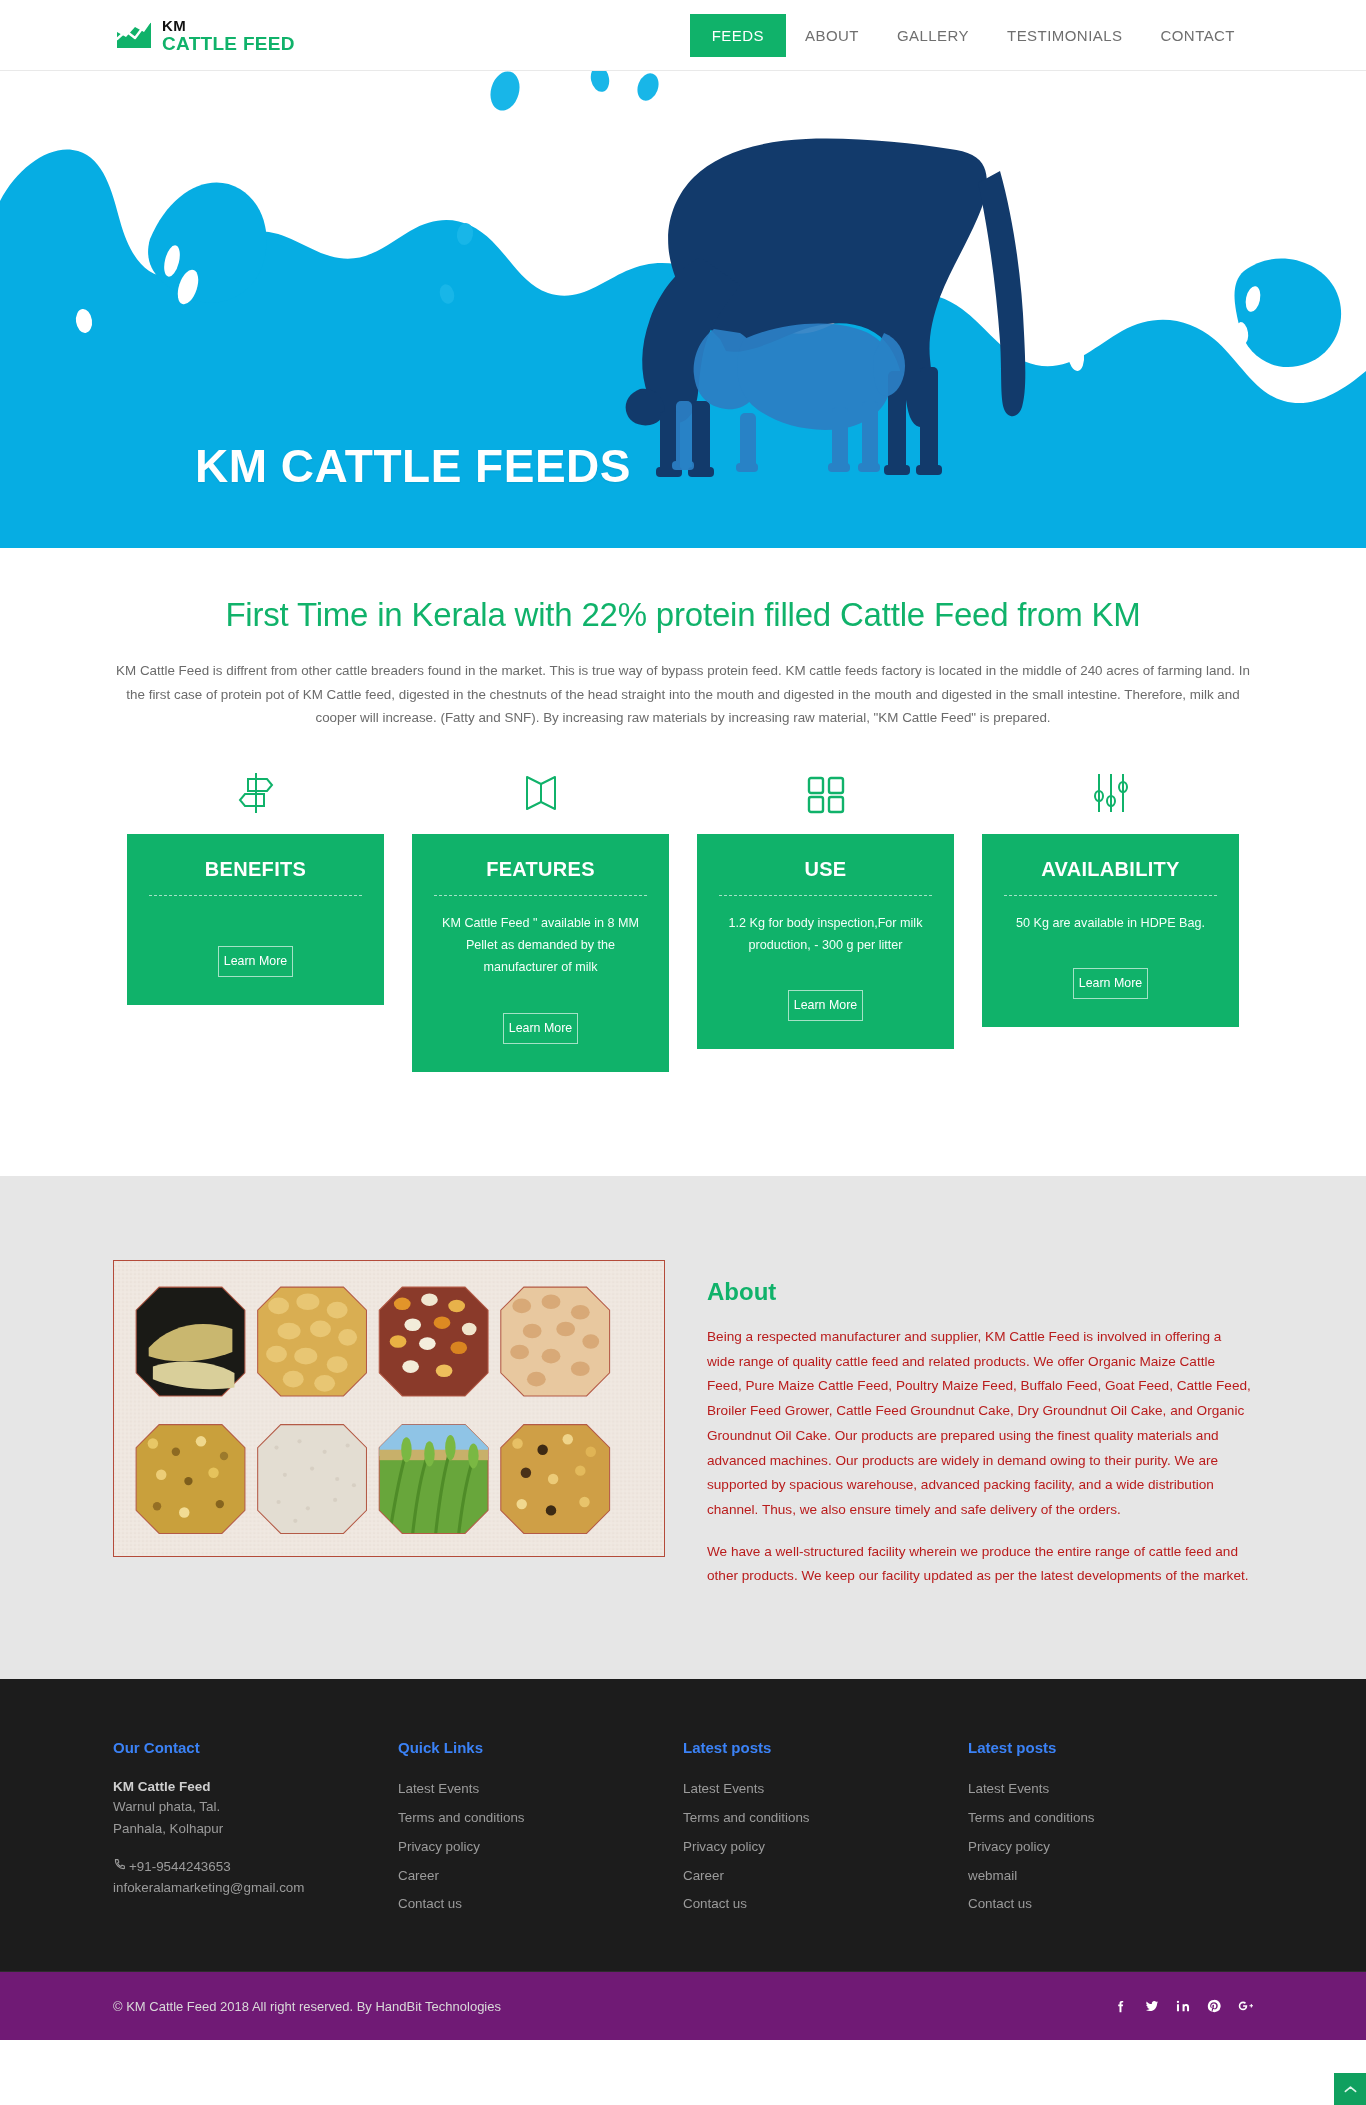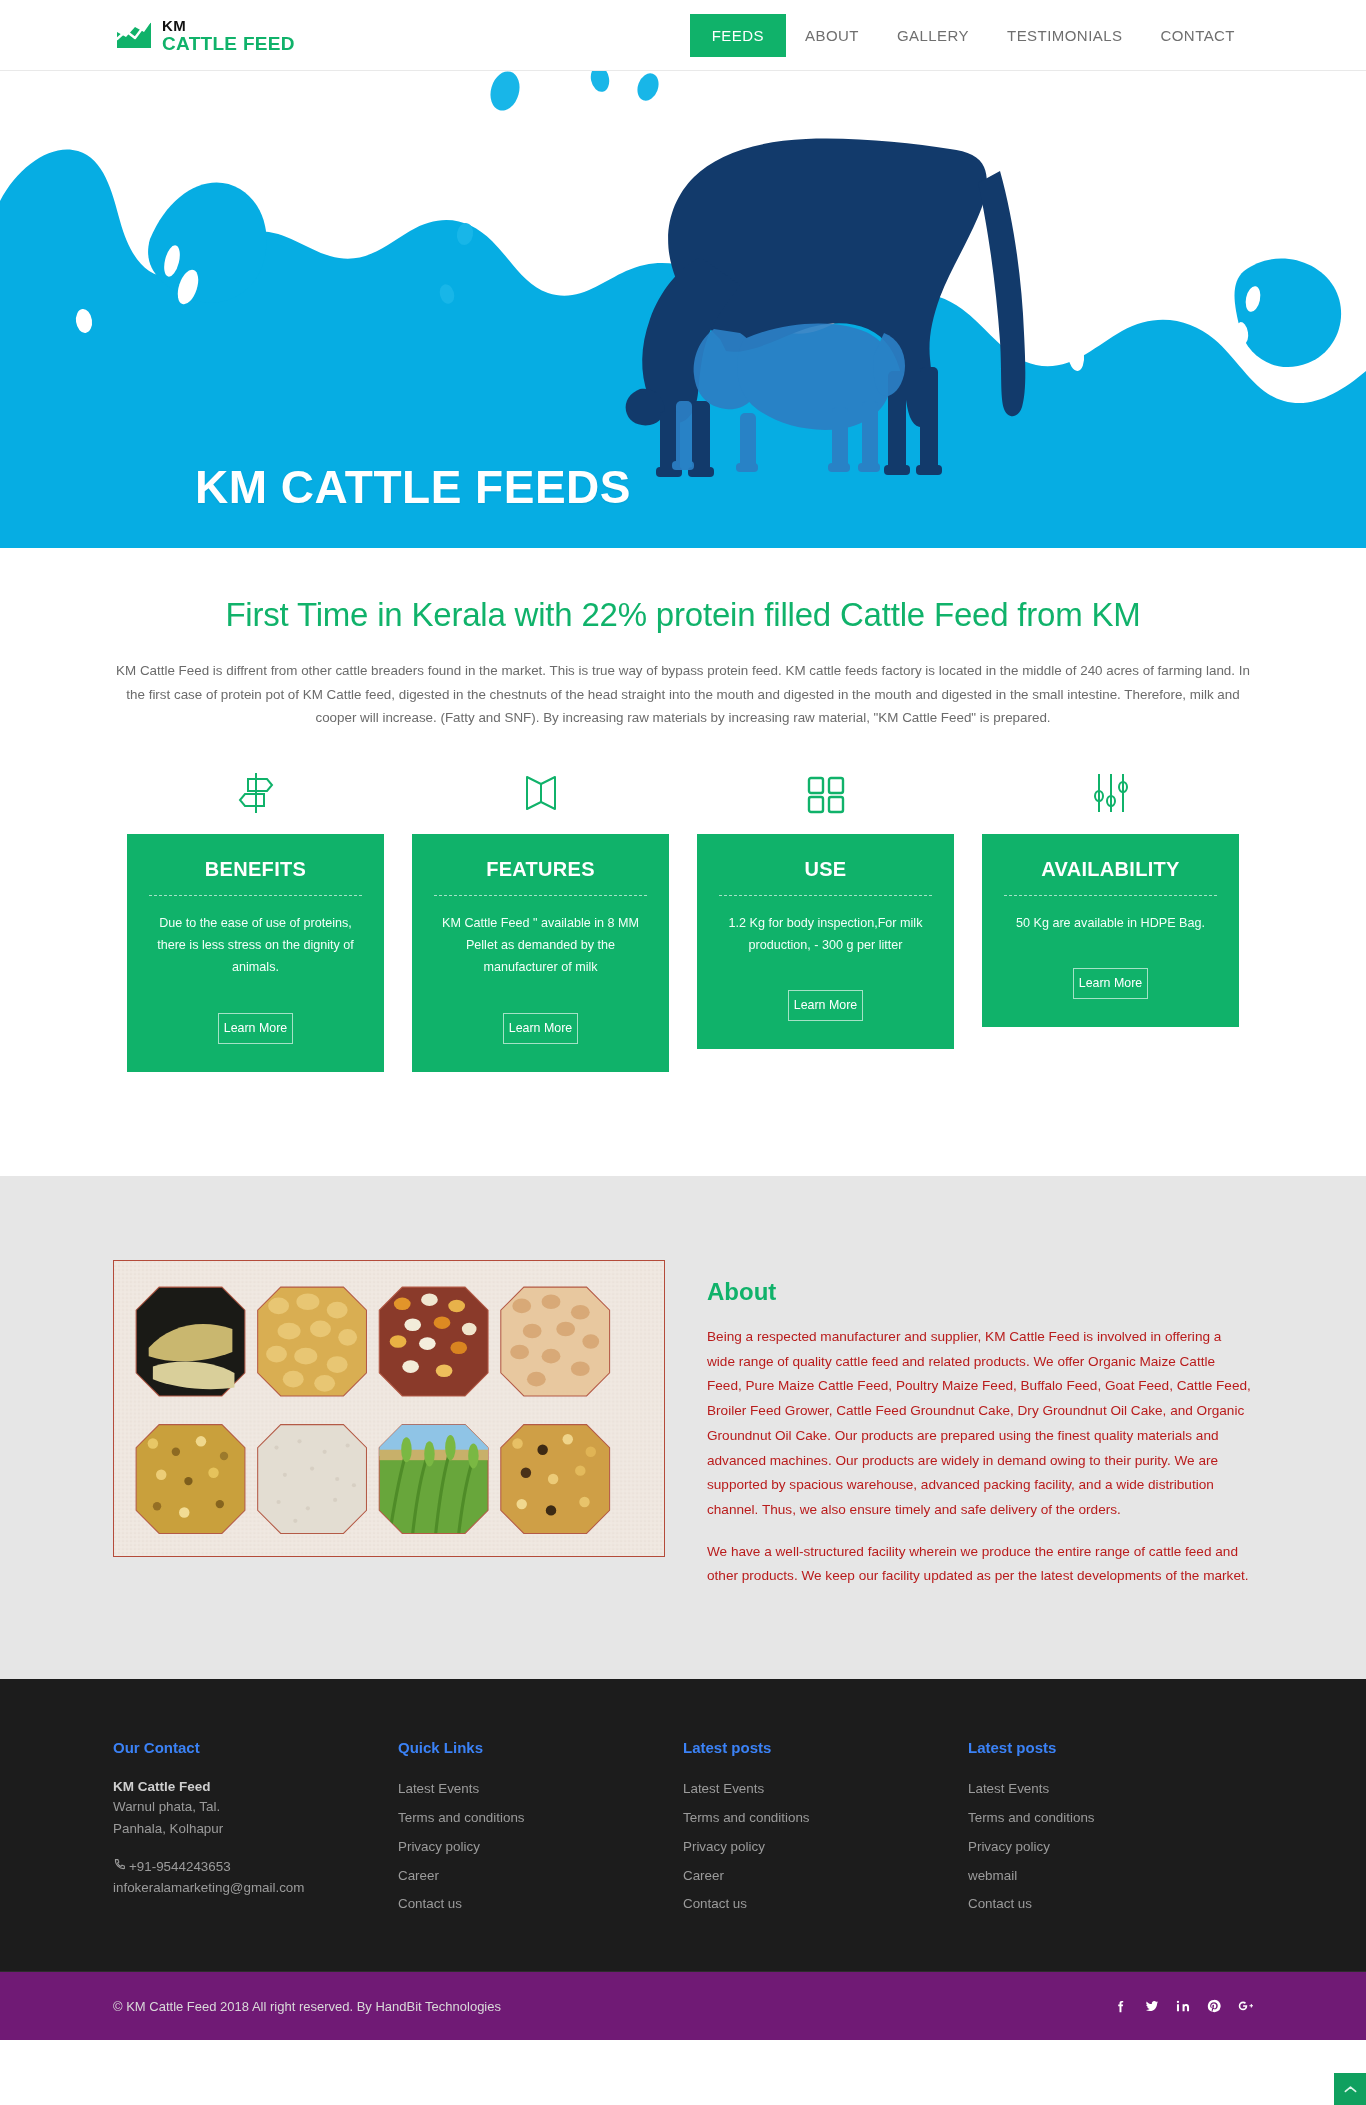--- a/index.html
+++ b/index.html
@@ -68,21 +68,21 @@
   .hero {
     position: relative;
     height: 477px;
     overflow: hidden;
     background: #ffffff;
   }
   .hero svg { display: block; width: 1366px; height: 477px; }
   .hero-title {
     position: absolute;
     left: 195px;
-    top: 389px;
+    top: 368px;
     font-size: 46px;
     font-weight: bold;
     color: #ffffff;
     letter-spacing: .5px;
     text-shadow: 0 1px 2px rgba(0,0,0,.07);
     z-index: 5;
   }
 
   
   .intro {
@@ -440,21 +440,20 @@
         <ellipse cx="32" cy="17" rx="4" ry="5"></ellipse>
       </svg>
     </div>
   </div>
 
   <div class="cards">
     <div class="card-col">
       <div class="card">
         <div class="card-title">BENEFITS</div>
         <hr class="card-rule">
-        <div class="card-body">Due to the ease of use of proteins, there is less stress on the dignity of animals.</div>
         <button class="card-btn">Learn More</button>
       </div>
     </div>
     <div class="card-col">
       <div class="card">
         <div class="card-title">FEATURES</div>
         <hr class="card-rule">
         <div class="card-body">KM Cattle Feed " available in 8 MM Pellet as demanded by the manufacturer of milk</div>
         <button class="card-btn">Learn More</button>
       </div>

